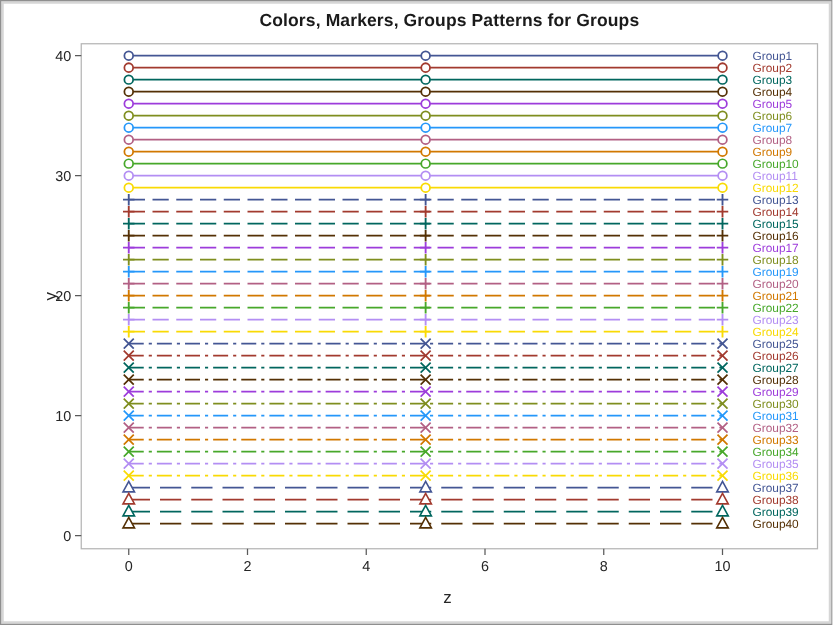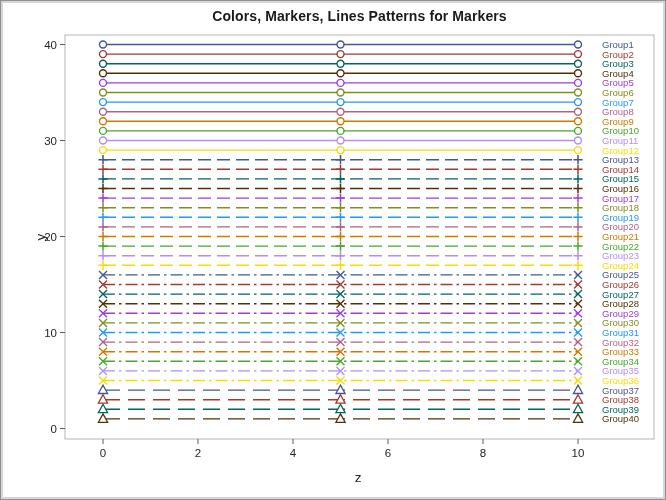--- a/index.html
+++ b/index.html
@@ -24,21 +24,21 @@
   #chart-svg{position:absolute;left:0;top:0;}
   text{font-family:"Liberation Sans",sans-serif;}
   .axis-label{font-size:13.5px;fill:#262626;}
   .tick-label{font-size:11.5px;fill:#262626;}
   .curve-label{font-size:9.5px;}
 </style>
 </head>
 <body>
 
 <div id="figure">
-  <div id="chart-title">Colors, Markers, Lines Patterns for Markers</div>
+  <div id="chart-title">Colors, Markers, Groups Patterns for Groups</div>
   <svg id="chart-svg" width="666" height="500">
     <g id="plot-layer">
         <rect x="64" y="34" width="589" height="404" fill="#ffffff" stroke="#b5b5b5" stroke-width="1"></rect>
         <line x1="102" y1="438" x2="102" y2="443" stroke="#5a5a5a" stroke-width="1"></line>
         <text x="102" y="456" text-anchor="middle" class="tick-label">0</text>
         <line x1="197" y1="438" x2="197" y2="443" stroke="#5a5a5a" stroke-width="1"></line>
         <text x="197" y="456" text-anchor="middle" class="tick-label">2</text>
         <line x1="292" y1="438" x2="292" y2="443" stroke="#5a5a5a" stroke-width="1"></line>
         <text x="292" y="456" text-anchor="middle" class="tick-label">4</text>
         <line x1="387" y1="438" x2="387" y2="443" stroke="#5a5a5a" stroke-width="1"></line>

